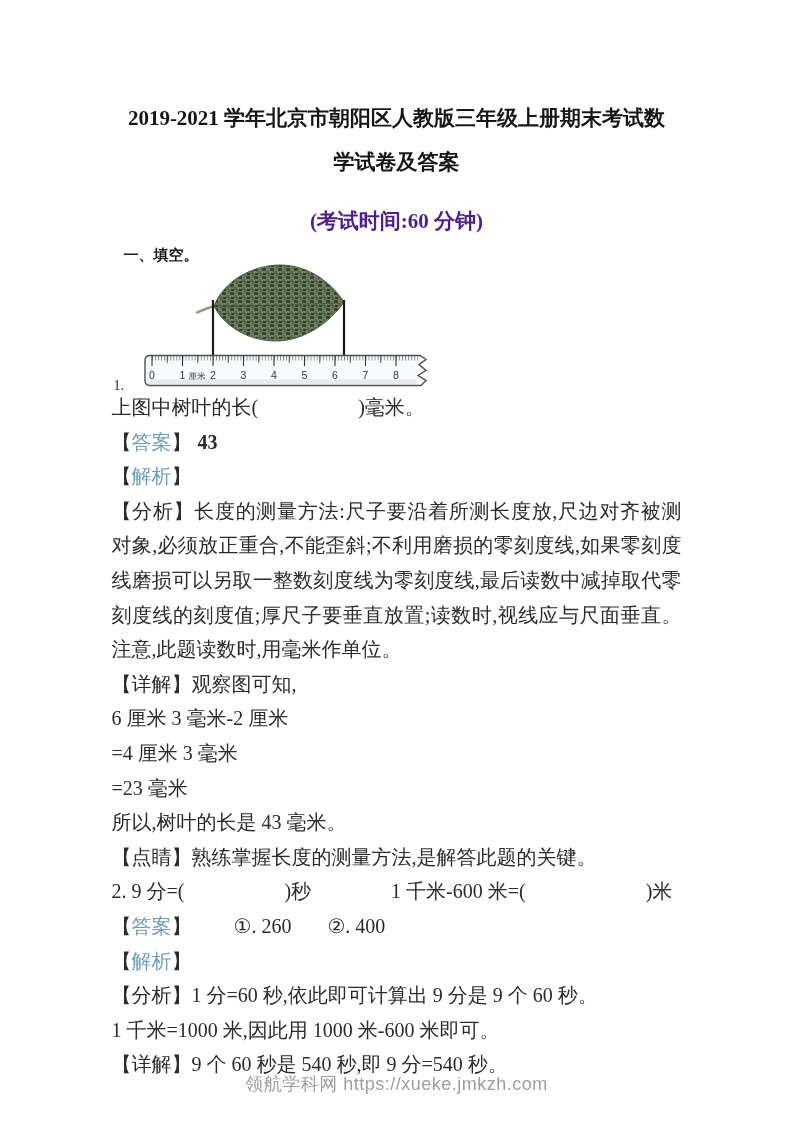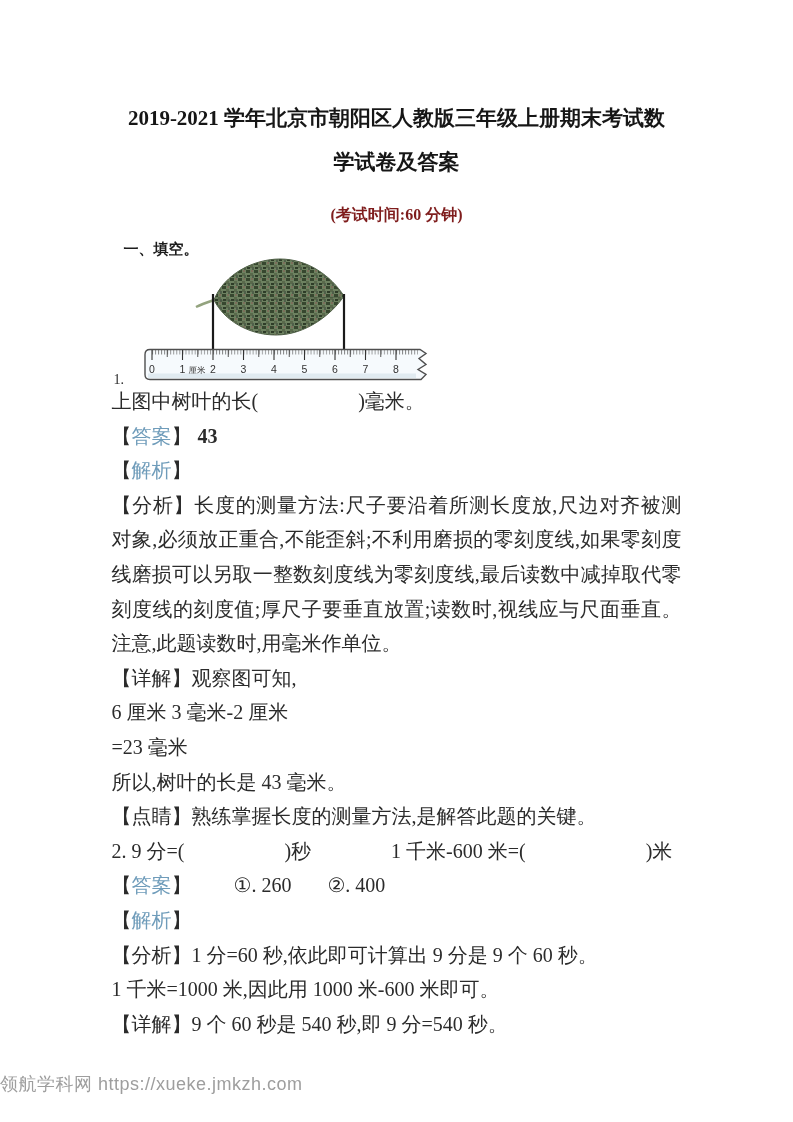--- a/index.html
+++ b/index.html
@@ -20,26 +20,26 @@
   .title {
     margin: 0;
     font-size: 21px;
     font-weight: bold;
     color: #161616;
     text-align: center;
     line-height: 44px;
   }
   .title .tline { display: block; }
   .exam-note {
-    margin: 20px 0 0 0;
+    margin: 26px 0 0 0;
     text-align: center;
     font-weight: bold;
-    font-size: 16px;
+    font-size: 21px;
     line-height: 22px;
-    color: #7f1d1d;
+    color: #4c1d95;
   }
   .section-heading {
     margin: 12px 0 0 12px;
     font-size: 15px;
     font-weight: bold;
     line-height: 22px;
     color: #1c1c1c;
   }
   .figure-wrap {
     position: relative;
@@ -62,20 +62,21 @@
     color: #2b2b2b;
   }
   .blue { color: #6f9cba; }
   .ans-val { margin-left: 6px; font-weight: bold; }
   .gap1 { margin-left: 42px; }
   .gap2 { margin-left: 36px; }
   .footer {
     position: absolute;
     left: 0; right: 0;
     bottom: 26px;
+    text-align: center;
     font-family: "Liberation Sans", "DejaVu Sans", sans-serif;
     font-size: 18px;
     color: #9e9e9e;
     letter-spacing: 0.5px;
   }
   .ruler-num {
     font-family: "Liberation Sans", "DejaVu Sans", sans-serif;
     font-size: 10.5px;
     fill: #333;
   }
@@ -169,20 +170,21 @@
   <p class="line">上图中树叶的长(　　　　　)毫米。</p>
 
   <p class="line"><span>【</span><span class="blue">答案</span><span>】</span><span class="ans-val">43</span></p>
 
   <p class="line"><span>【</span><span class="blue">解析</span><span>】</span></p>
 
   <p class="line">【分析】长度的测量方法:尺子要沿着所测长度放,尺边对齐被测对象,必须放正重合,不能歪斜;不利用磨损的零刻度线,如果零刻度线磨损可以另取一整数刻度线为零刻度线,最后读数中减掉取代零刻度线的刻度值;厚尺子要垂直放置;读数时,视线应与尺面垂直。注意,此题读数时,用毫米作单位。</p>
 
   <p class="line">【详解】观察图可知,</p>
   <p class="line">6 厘米 3 毫米-2 厘米</p>
+  <p class="line">=4 厘米 3 毫米</p>
   <p class="line">=23 毫米</p>
   <p class="line">所以,树叶的长是 43 毫米。</p>
   <p class="line">【点睛】熟练掌握长度的测量方法,是解答此题的关键。</p>
 
   <p class="line">2. 9 分=(　　　　　)秒　　　　1 千米-600 米=(　　　　　　)米</p>
 
   <p class="line"><span>【</span><span class="blue">答案</span><span>】</span><span class="gap1">①. 260</span><span class="gap2">②. 400</span></p>
 
   <p class="line"><span>【</span><span class="blue">解析</span><span>】</span></p>
 

